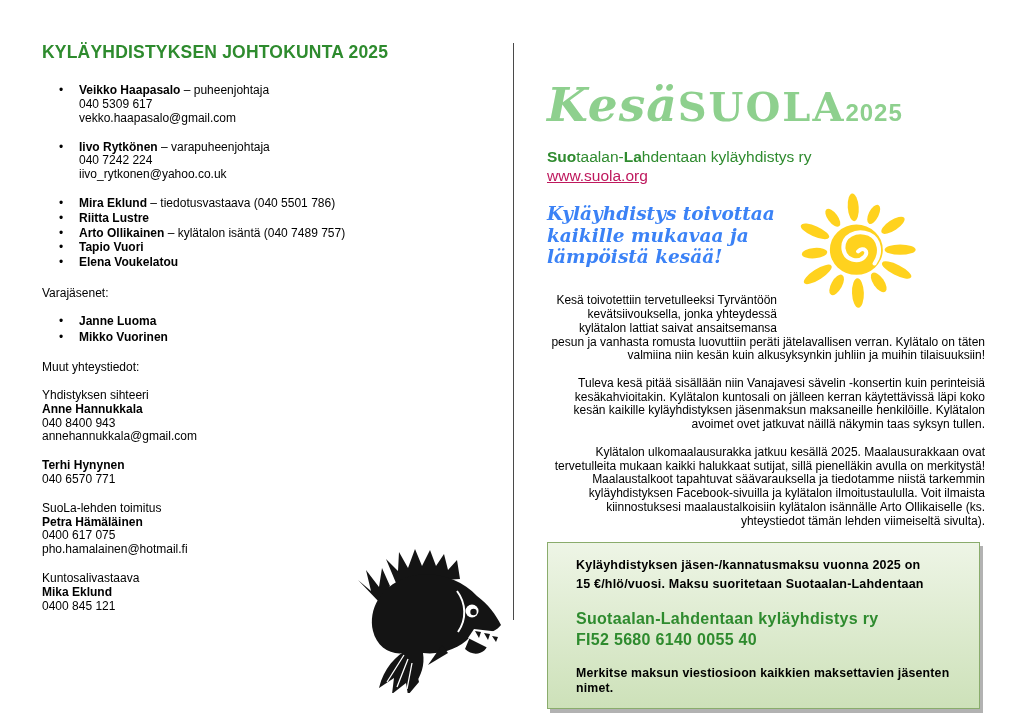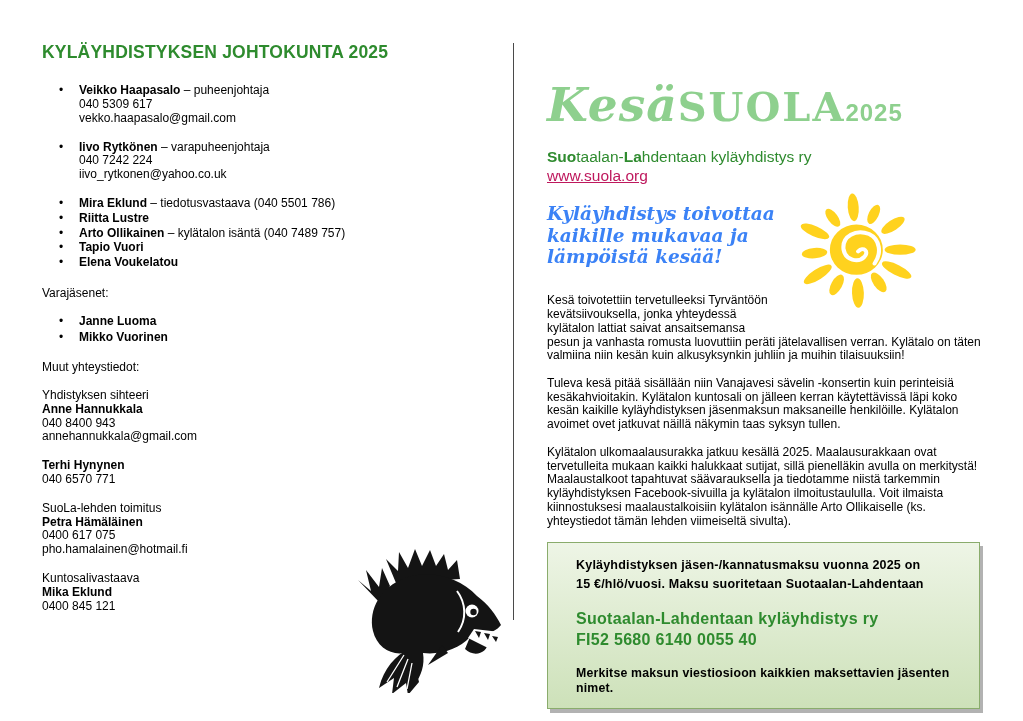--- a/index.html
+++ b/index.html
@@ -29,21 +29,21 @@
   .mh-script{font-family:"DejaVu Serif",serif;font-style:italic;font-weight:bold;font-size:47px;letter-spacing:1px;}
   .mh-stencil{font-family:"DejaVu Serif",serif;font-weight:bold;font-size:40px;letter-spacing:2px;}
   .mh-year{font-weight:bold;font-size:24px;letter-spacing:1px;}
   .subtitle{font-size:15.5px;color:#2f8b2f;line-height:1.2;}
   .site-url{display:inline-block;font-size:15.5px;color:#be185d;text-decoration:underline;cursor:pointer;line-height:1.2;}
   .flow{margin-top:18px;}
   .sun-float{float:right;width:146px;height:130px;margin:-14px 52px 4px 10px;}
   .sun-float svg{width:100%;height:100%;}
   .greeting{font-family:"DejaVu Serif",serif;font-style:italic;font-weight:bold;font-size:18.5px;
             line-height:1.17;color:#3b82f6;margin:0 0 26px 0;}
-  .body-para{margin:0 0 13.8px 0;line-height:13.8px;}
+  .body-para{margin:0 0 13.8px 0;line-height:13.8px;text-align:right;}
 
   
   .payment-box{clear:both;width:433px;box-sizing:border-box;margin-top:6px;
                border:1.5px solid #8aac6c;background:linear-gradient(#eef5e6,#cde1b9);
                box-shadow:3px 4px 0 rgba(0,0,0,.30);padding:13px 16px 13px 28px;font-weight:bold;}
   .pay-intro{font-size:12.5px;line-height:18.5px;letter-spacing:.2px;}
   .pay-account{color:#2e8b2e;font-size:16px;line-height:21px;margin:15px 0 16px 0;letter-spacing:.3px;}
   .pay-note{font-size:12.3px;letter-spacing:.2px;}
 
   

